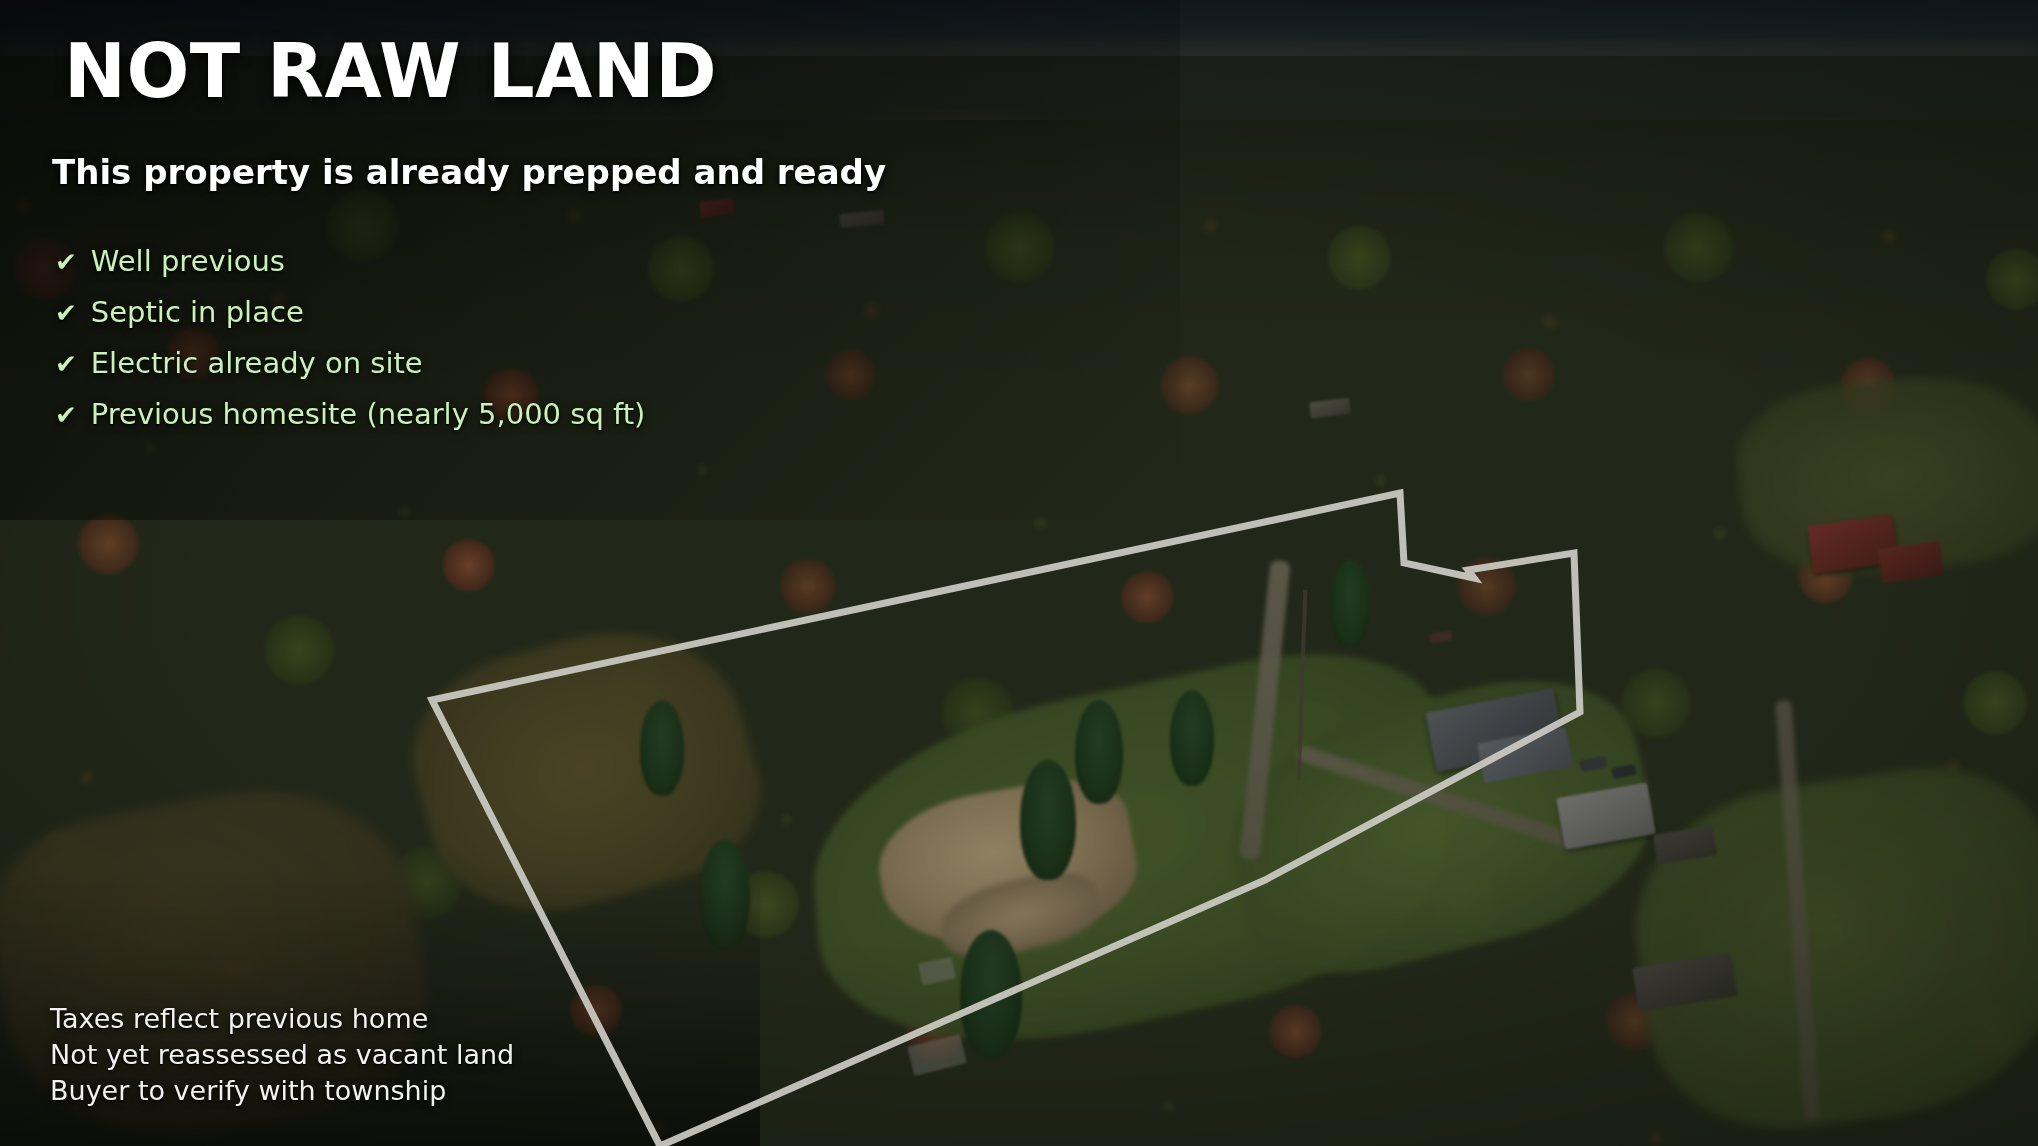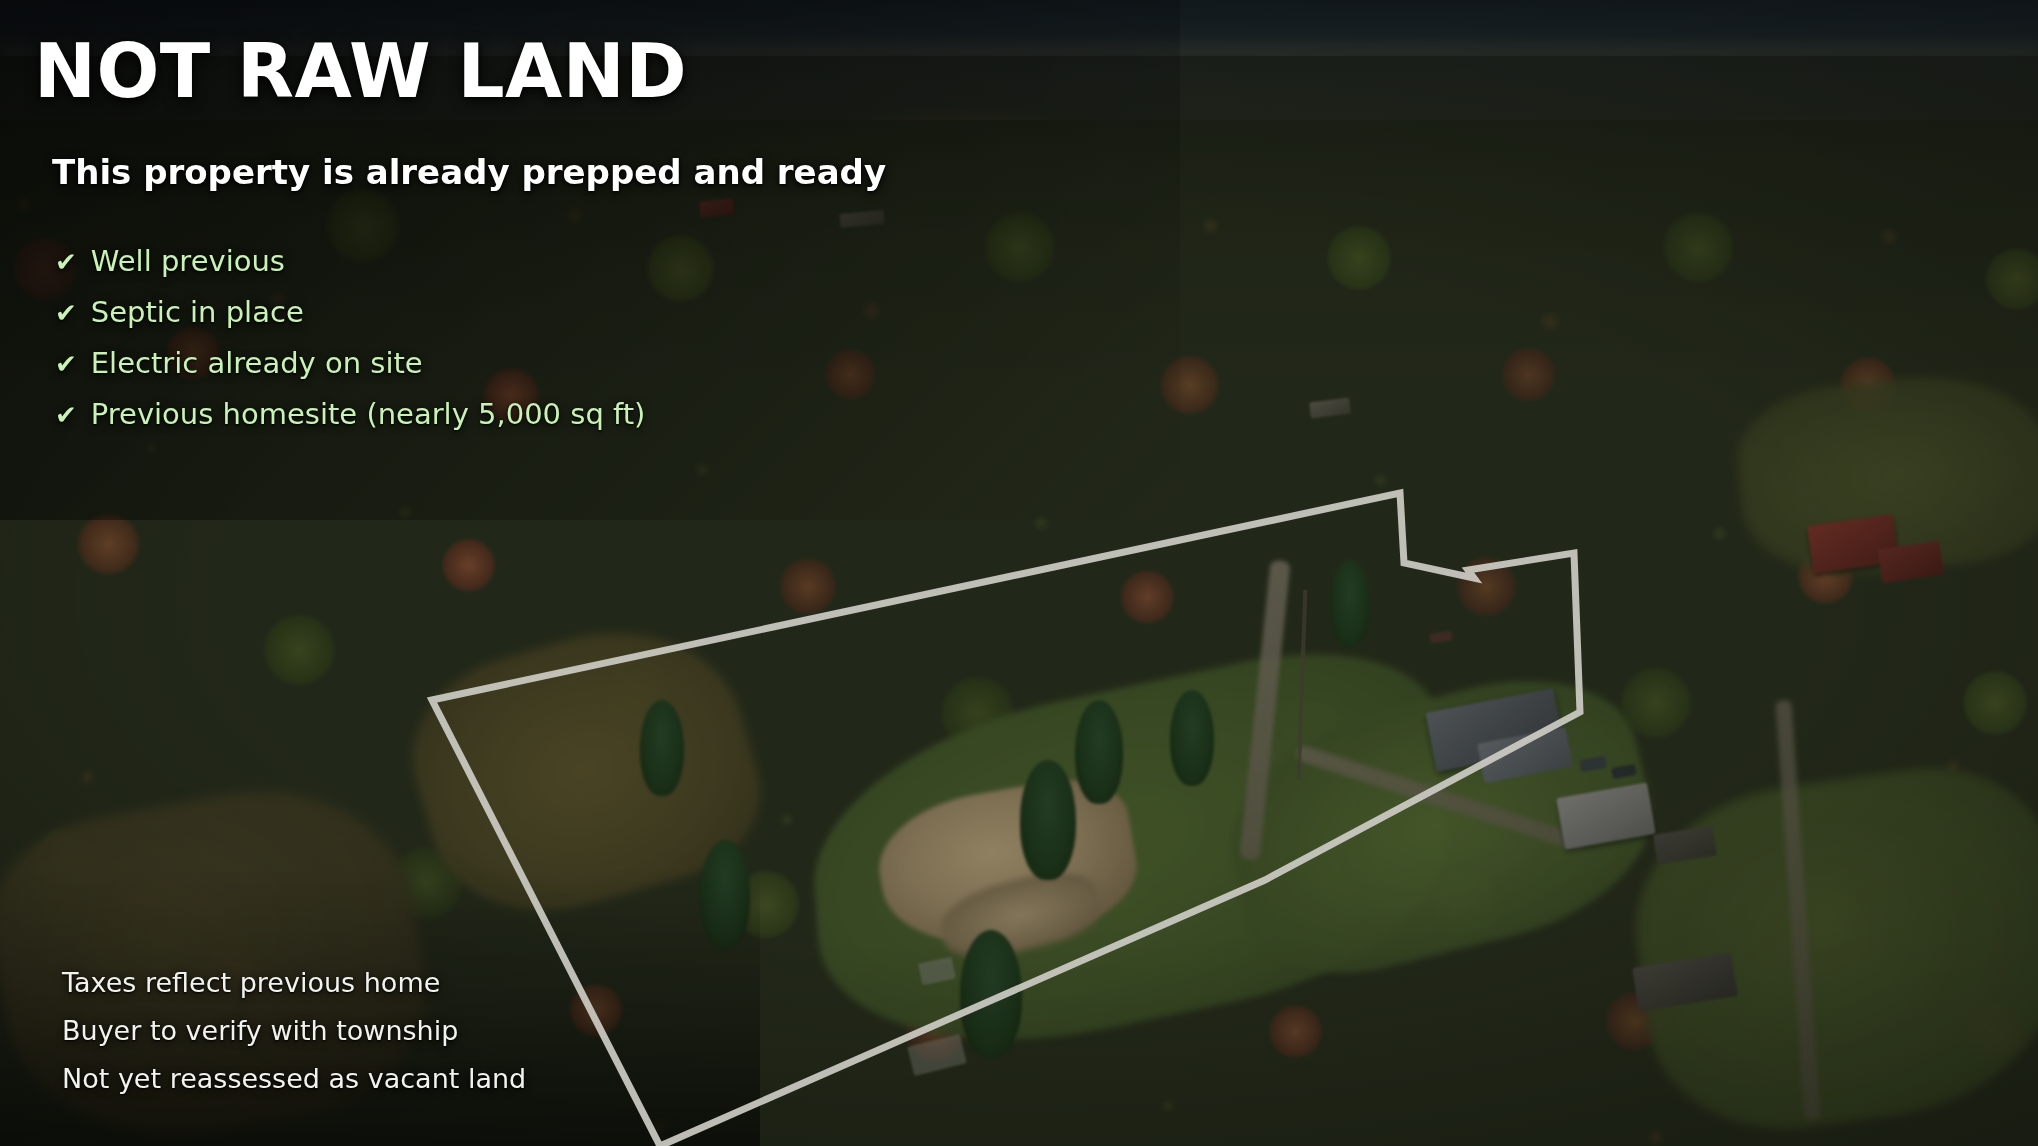--- a/index.html
+++ b/index.html
@@ -360,21 +360,21 @@
   }
 
   
   .parcel-svg {
     position:absolute; left:0; top:0; width:2038px; height:1146px;
     pointer-events:none;
   }
 
   
   .headline {
-    position:absolute; left:34px; top:34px;
+    position:absolute; left:64px; top:34px;
     font-size:74px;
     font-weight:700;
     letter-spacing:.5px;
     color:#ffffff;
     text-shadow:0 3px 14px rgba(0,0,0,.85), 0 1px 3px rgba(0,0,0,.9);
     line-height:1.02;
     white-space:nowrap;
   }
   .subhead {
     position:absolute; left:52px; top:152px;
@@ -406,21 +406,21 @@
   }
 
   .disclaimer {
     position:absolute; left:50px; bottom:37px;
     font-size:27px;
     line-height:1.33;
     color:#f2f2ee;
     text-shadow:0 2px 9px rgba(0,0,0,.9), 0 1px 2px rgba(0,0,0,.95);
     white-space:nowrap;
   }
-  .disclaimer div { margin:12px; }
+  .disclaimer div { margin:0; }
 </style>
 </head>
 <body>
 
 <div class="slide">
 
   <div class="photo">
     <div class="sky"></div>
     <div class="haze"></div>
     <div class="far-forest"></div>
@@ -498,17 +498,17 @@
       <span>Electric already on site</span>
     </li>
     <li class="feature-item">
       <span class="check-icon">✔</span>
       <span>Previous homesite (nearly 5,000 sq ft)</span>
     </li>
   </ul>
 
   <div class="disclaimer">
     <div>Taxes reflect previous home</div>
+    <div>Not yet reassessed as vacant land</div>
     <div>Buyer to verify with township</div>
-    <div>Not yet reassessed as vacant land</div>
   </div>
 
 </div>
 
 </body></html>

